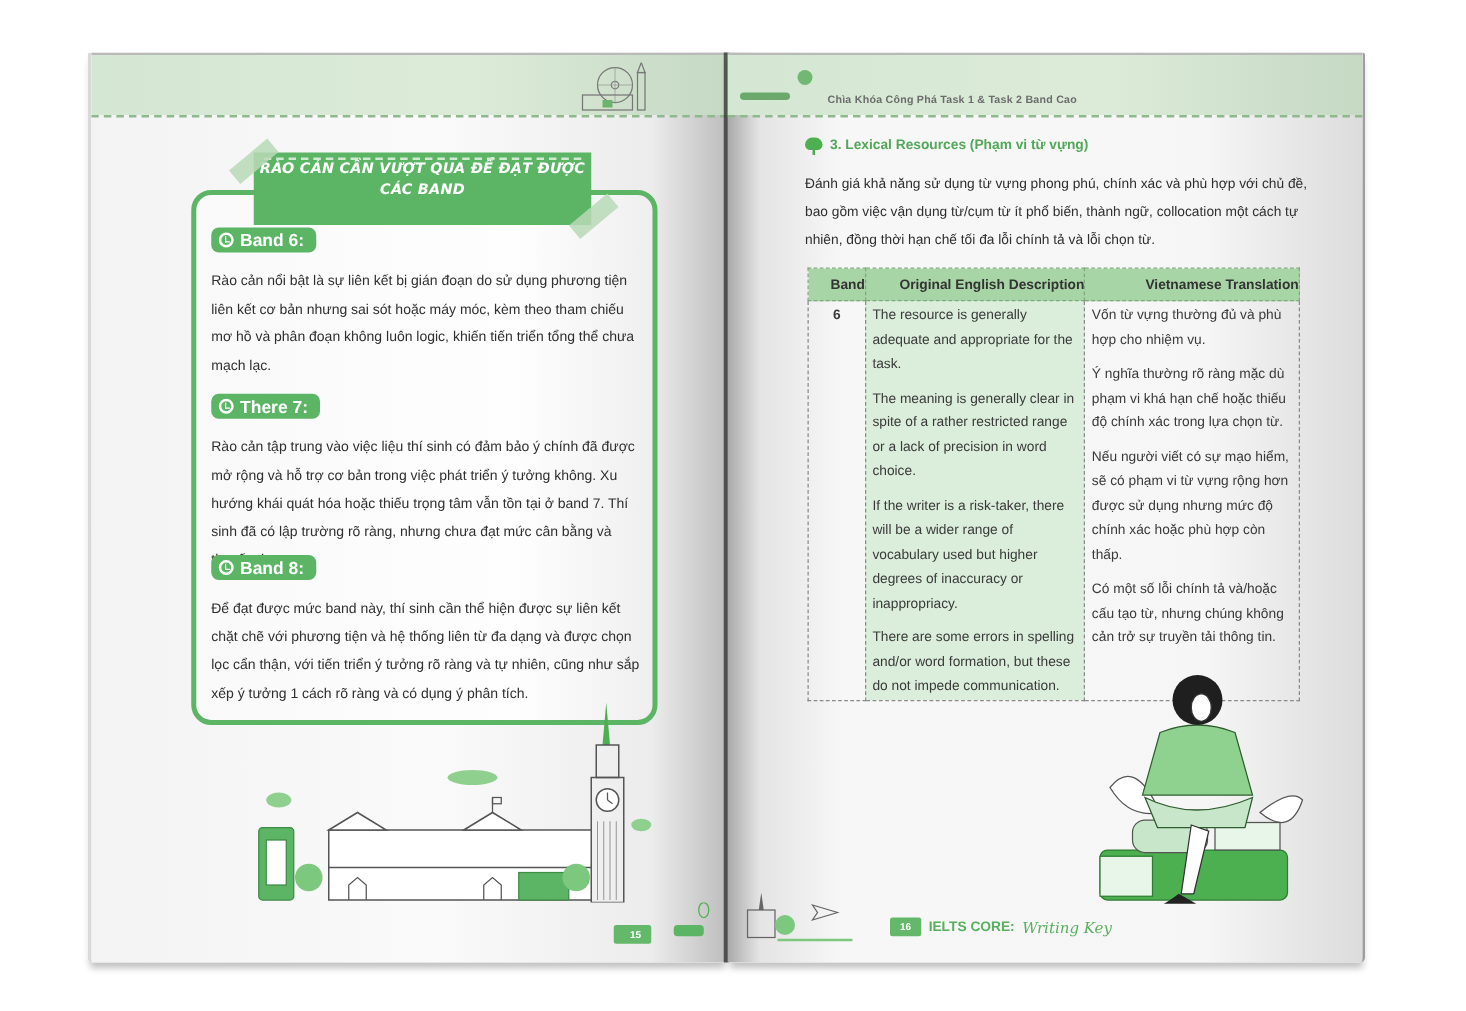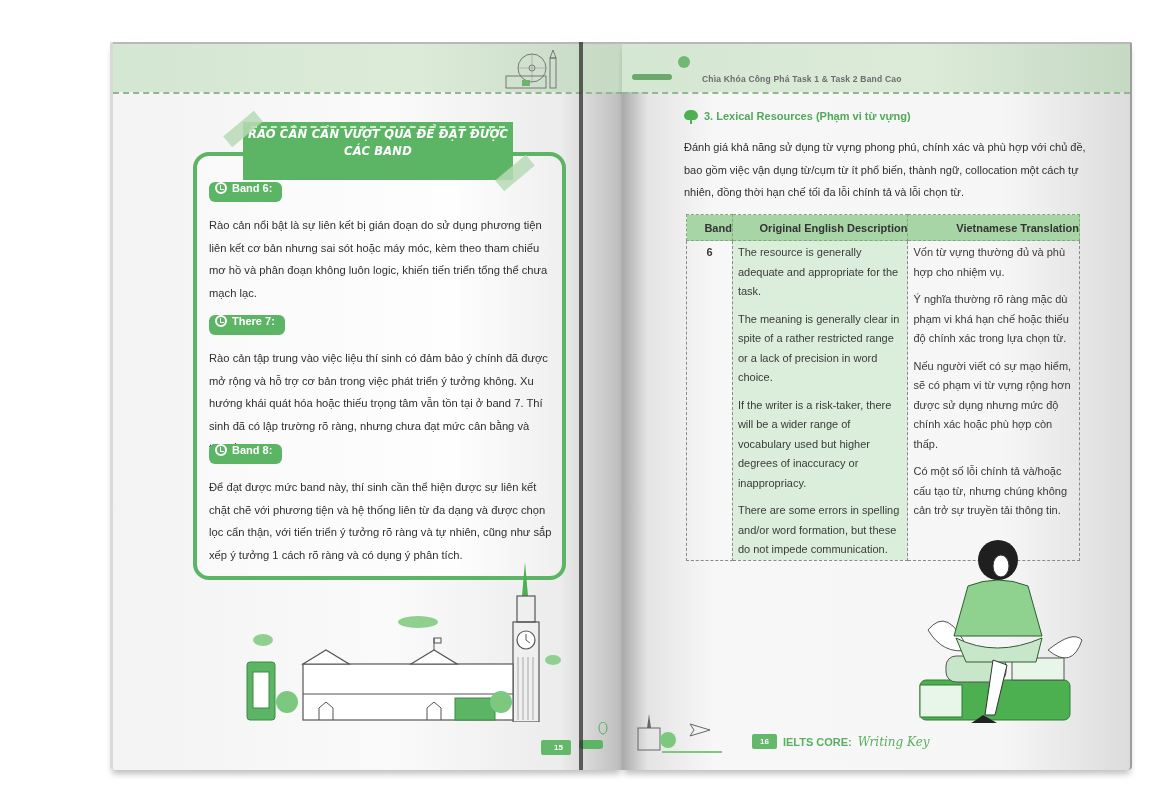--- a/index.html
+++ b/index.html
@@ -1,21 +1,21 @@
 <!DOCTYPE html>
 <html><head>
 <meta charset="utf-8">
 <style>
   * { box-sizing: border-box; margin: 0; padding: 0; }
   html, body { width: 1173px; height: 809px; background: #ffffff; overflow: hidden; }
   body { position: relative; font-family: "Liberation Sans", "DejaVu Sans", sans-serif; color: #2f2f2f; }
 
   
   .book { position: absolute; left: 70px; top: 42px; width: 1022px; height: 728px; }
-  .page { position: absolute; top: 0; height: 100%; background: #f4f4f4; overflow: hidden; margin-left: 40px; }
+  .page { position: absolute; top: 0; height: 100%; background: #f4f4f4; overflow: hidden; }
   .page.left { left: 0; width: 512px; border-left: 3px solid #d9d9d9;
     background: linear-gradient(90deg, #f3f3f3 0%, #fafafa 55%, #ececec 88%, #bdbdbd 100%);
     border-radius: 2px 0 0 4px; box-shadow: 0 6px 6px -2px rgba(0,0,0,0.25); }
   .page.right { left: 512px; width: 510px; border-right: 2px solid #9e9e9e;
     background: linear-gradient(90deg, #a9a9a9 0%, #e4e4e4 5%, #f7f7f7 18%, #f6f6f6 75%, #dcdcdc 100%);
     border-radius: 0 2px 4px 0; box-shadow: 0 6px 6px -2px rgba(0,0,0,0.25); }
   .spine { position: absolute; left: 509px; top: 0; width: 4px; height: 100%; background: #2d2d2d; opacity: .75; }
 
   .hdr-band { position: absolute; left: 0; top: 0; width: 100%; height: 50px;
     background: linear-gradient(90deg, #d4e7d3, #dcebd8 60%, #c5d9c3); border-top: 2px solid #b9b9b9; }
@@ -28,21 +28,21 @@
     color: #fff; font-family: "DejaVu Sans", sans-serif; font-weight: bold; font-size: 11.5px; line-height: 17px;
     text-align: center; padding-top: 4px; letter-spacing: .2px; z-index: 3; font-style: italic; }
   .title-banner::before { content: ""; position: absolute; left: 8px; right: 8px; top: 4px; border-top: 2px dashed #cfeacf; }
   .tape { position: absolute; width: 40px; height: 14px; background: #b9d9b6; opacity: .85; z-index: 4; }
   .tape.t1 { left: 110px; top: 80px; transform: rotate(-40deg); }
   .tape.t2 { left: 382px; top: 124px; transform: rotate(-40deg); }
 
   .card { position: absolute; left: 80px; top: 110px; width: 373px; height: 428px; border: 4px solid #5cb565;
     border-radius: 16px; background: linear-gradient(90deg, #f9f9f9, #fefefe 70%, #efefef); z-index: 2; }
   .band-pill { position: absolute; left: 12px; height: 20px; padding: 0 10px 0 6px; background: #5cb565; color: #fff;
-    font-size: 11px; font-weight: bold; border-radius: 6px; display: flex; align-items: flex-start; gap: 5px; }
+    font-size: 14px; font-weight: bold; border-radius: 6px; display: flex; align-items: center; gap: 5px; }
   .clock-icon { width: 12px; height: 12px; border: 2px solid #fff; border-radius: 50%; position: relative; }
   .clock-icon::after { content: ""; position: absolute; left: 3px; top: 1px; width: 3px; height: 4px;
     border-left: 1.5px solid #fff; border-bottom: 1.5px solid #fff; }
   .band-text { position: absolute; left: 12px; width: 348px; font-size: 11.2px; line-height: 22.5px; color: #2f2f2f; }
 
   .skyline { position: absolute; left: 130px; top: 520px; width: 320px; height: 160px; z-index: 3; }
   .page-num { position: absolute; height: 15px; padding: 0 8px; background: #63b86a; color: #fff; font-size: 8px;
     font-weight: bold; line-height: 15px; border-radius: 2px; }
 
   
@@ -142,21 +142,21 @@
       <rect x="4" y="100" width="28" height="58" rx="3" fill="#5cb565" stroke="#3d8c45"></rect>
       <rect x="10" y="110" width="16" height="36" fill="#fff" stroke="#3d8c45"></rect>
 
       <circle cx="44" cy="140" r="11" fill="#7cc87e"></circle>
         <circle cx="258" cy="140" r="11" fill="#7cc87e"></circle>
       <ellipse cx="20" cy="78" rx="10" ry="6" fill="#8fd08f"></ellipse>
       <ellipse cx="175" cy="60" rx="20" ry="6" fill="#8fd08f"></ellipse>
       <ellipse cx="310" cy="98" rx="8" ry="5" fill="#8fd08f"></ellipse>
     </svg>
 
-    <span class="page-num" style="left:428px; top:698px;padding-left:13px;">15</span>
+    <span class="page-num" style="left:418px; top:698px;padding-left:13px;">15</span>
     <svg style="position:absolute; left:462px; top:680px;" width="44" height="30" viewBox="0 0 44 30">
       <ellipse cx="28" cy="6" rx="4" ry="6" fill="none" stroke="#4caf50"></ellipse>
       <rect x="4" y="18" width="24" height="9" rx="3" fill="#5cb565"></rect>
     </svg>
   </div>
 
   <div class="spine"></div>
 
   <div class="page right">
     <div class="hdr-band">

